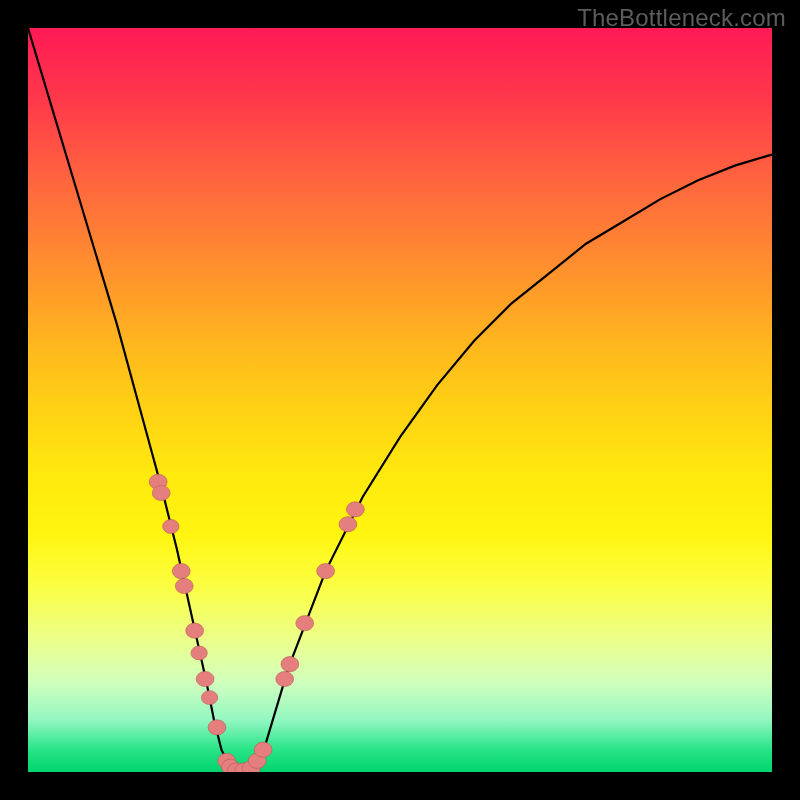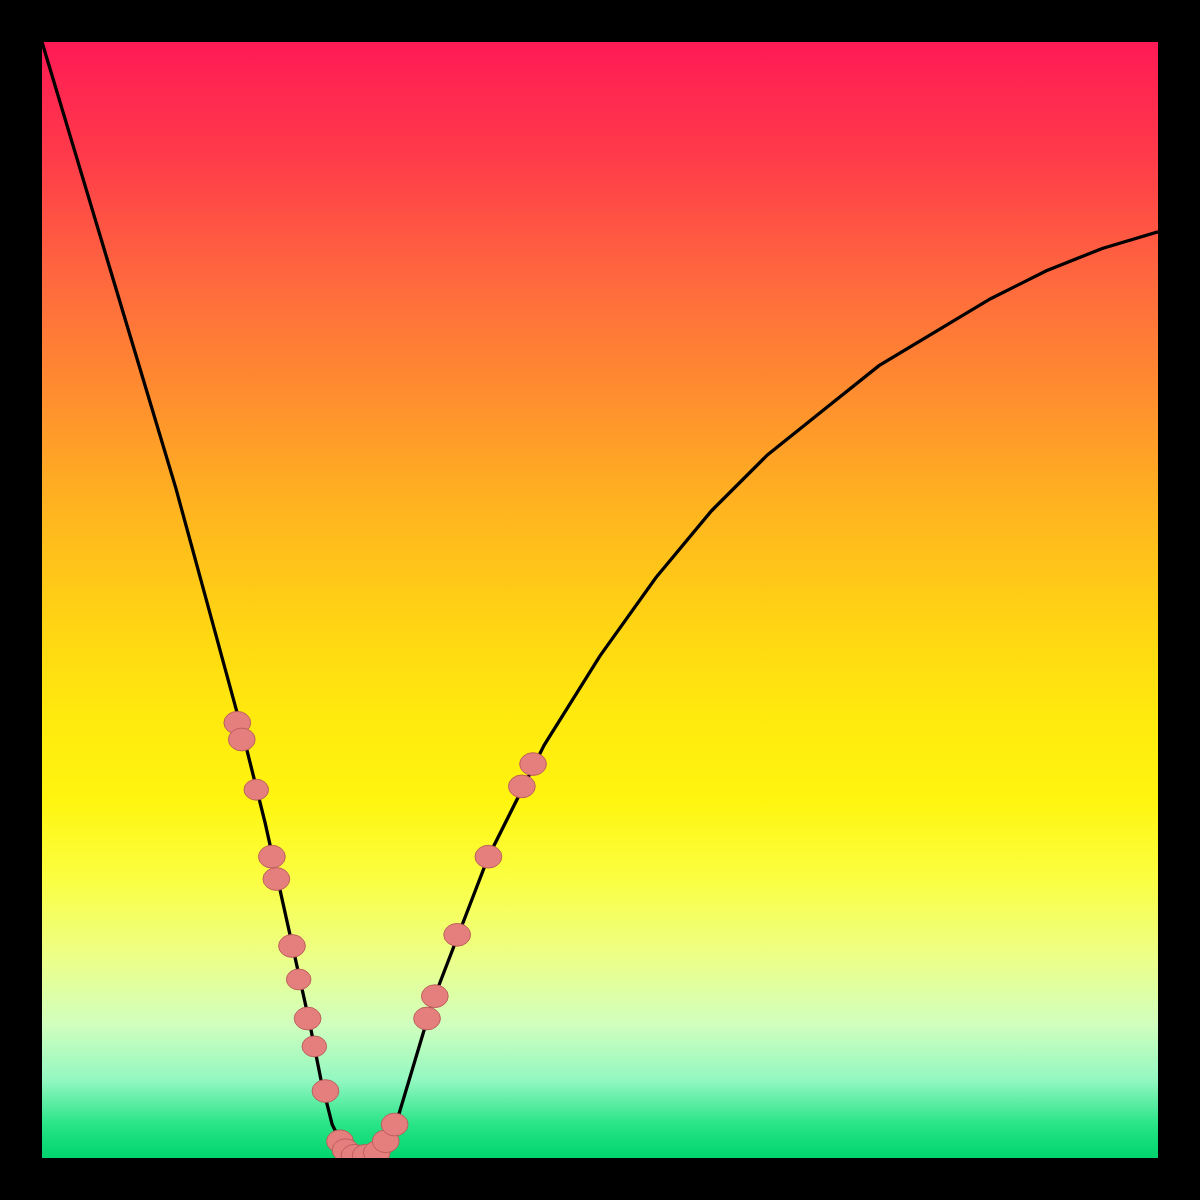--- a/index.html
+++ b/index.html
@@ -58,20 +58,21 @@
     top: 0;
     width: 744px;
     height: 744px;
     overflow: visible;
   }
 </style>
 </head>
 <body>
 
 <div class="frame">
+  <div class="watermark">TheBottleneck.com</div>
   <div class="plot-area">
     <svg class="curve" viewBox="0 0 744 744">
       <g>
         <path id="curve-path" fill="none" stroke="#000" stroke-width="2.2" d="M0.00 0.00 L22.32 74.40 L44.64 148.80 L66.96 223.20 L89.28 297.60 L111.60 379.44 L133.92 461.28 L148.80 520.80 L163.68 587.76 L178.56 654.72 L186.00 691.92 L193.44 721.68 L200.88 736.56 L208.32 744.00 L223.20 744.00 L238.08 714.24 L260.40 639.84 L297.60 543.12 L334.80 468.72 L372.00 409.20 L409.20 357.12 L446.40 312.48 L483.60 275.28 L520.80 245.52 L558.00 215.76 L595.20 193.44 L632.40 171.12 L669.60 152.52 L706.80 137.64 L744.00 126.48"></path>
       </g>
       <g id="markers">
           <ellipse cx="130.20" cy="453.84" rx="8.93" ry="7.59" fill="#e47f7d" stroke="#b85a58" stroke-width="0.6"></ellipse>
           <ellipse cx="133.18" cy="465.00" rx="8.93" ry="7.59" fill="#e47f7d" stroke="#b85a58" stroke-width="0.6"></ellipse>
           <ellipse cx="142.85" cy="498.48" rx="8.18" ry="6.96" fill="#e47f7d" stroke="#b85a58" stroke-width="0.6"></ellipse>
           <ellipse cx="153.26" cy="543.12" rx="8.93" ry="7.59" fill="#e47f7d" stroke="#b85a58" stroke-width="0.6"></ellipse>

